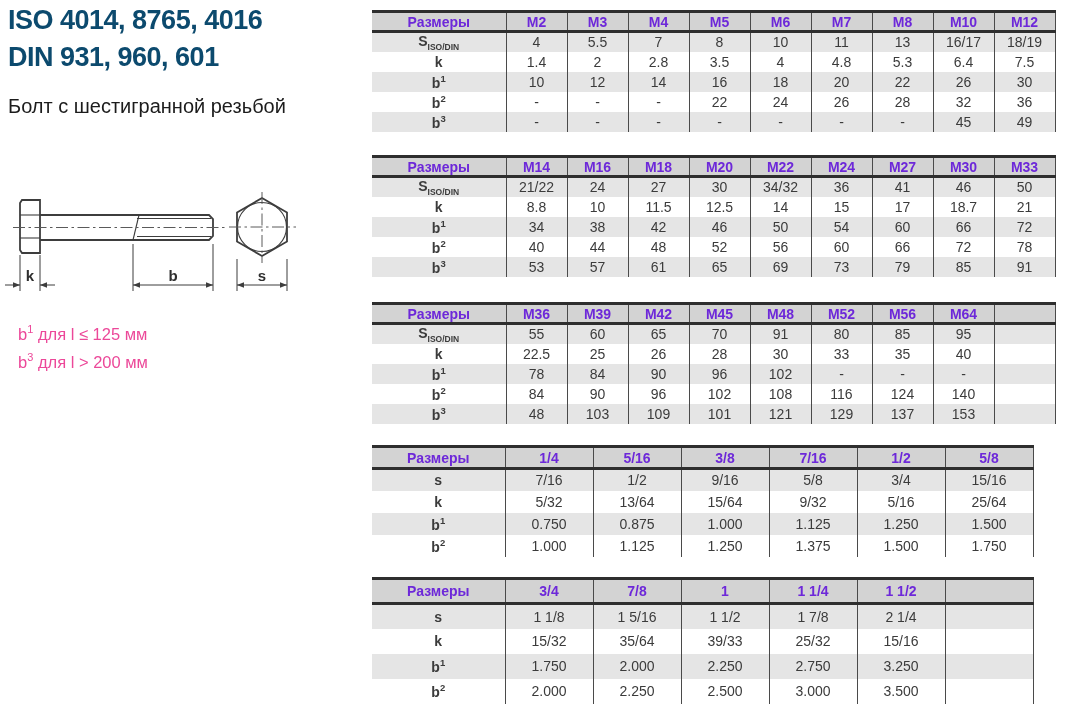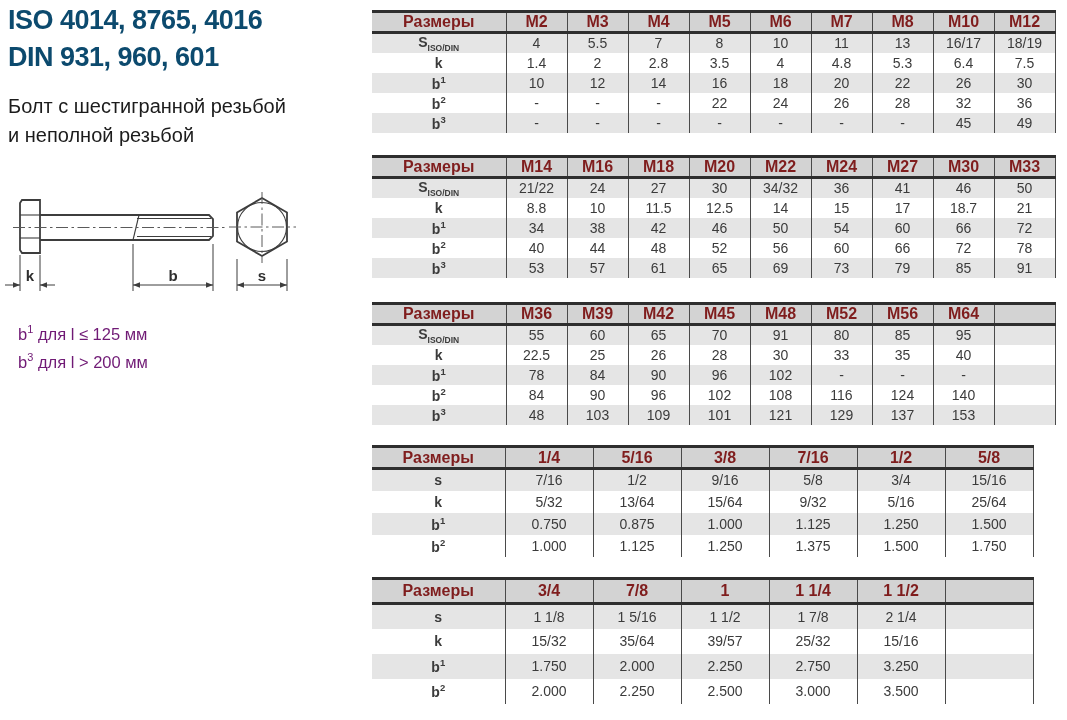--- a/index.html
+++ b/index.html
@@ -28,35 +28,35 @@
   .drawing .thin    { stroke:#3d3d3d; stroke-width:1.1; fill:none; }
   .drawing .center  { stroke:#5a5a5a; stroke-width:1; fill:none; stroke-dasharray:12 3.5 2.5 3.5; }
   .drawing .dimline { stroke:#3d3d3d; stroke-width:1; fill:none; }
   .drawing .arrow   { fill:#3d3d3d; stroke:none; }
   .drawing .dim-label {
     font-family:"Liberation Sans", sans-serif;
     font-size:15px; font-weight:bold; fill:#2e2e2e; text-anchor:middle;
   }
   .notes {
     position:absolute; left:18px; top:318px;
-    font-size:16.5px; line-height:23.5px; color:#701a75;
+    font-size:16.5px; line-height:23.5px; color:#ec4899;
   }
   .note-line sup { font-size:11px; }
   
   .dim {
     position:absolute;
     border-collapse:collapse; table-layout:fixed;
     border-top:3px solid var(--table-border, #2e2e2e);
     border-right:1px solid var(--grid-line, #4a4a4a);
     font-size:14px; color:var(--text, #3b3b3b);
   }
   .dim thead th {
     background:var(--table-header-bg, #d3d3d3);
     border-bottom:3px solid var(--table-border, #2e2e2e);
-    font-weight:bold; font-size:16px; color:#7f1d1d;
+    font-weight:bold; font-size:14px; color:#6d28d9;
   }
   .dim th, .dim td {
     text-align:center; vertical-align:middle; padding:0;
     overflow:hidden; white-space:nowrap;
   }
   .dim tbody th { font-weight:bold; }
   .dim tr > *:not(:first-child) { border-left:1px solid var(--grid-line, #4a4a4a); }
   .dim tbody tr:nth-child(odd) { background:var(--table-band-bg, #e5e5e5); }
   .dim sub { font-size:8.5px; }
   .dim sup { font-size:9.5px; }
@@ -69,21 +69,20 @@
 
 <div class="canvas">
 
   <div class="title">
     <div>ISO 4014, 8765, 4016</div>
     <div>DIN 931, 960, 601</div>
   </div>
 
   <div class="subtitle">
     <div>Болт с шестигранной резьбой</div>
-    <div>и неполной резьбой</div>
   </div>
 
   <svg class="drawing" width="370" height="140" viewBox="0 0 370 140">
 
     <g>
       <path class="outline" d="M22,15 L40,15 L40,68 L22,68 L20,65 L20,18 Z"></path>
       <line class="thin" x1="20" y1="30" x2="40" y2="30"></line>
       <line class="thin" x1="20" y1="53" x2="40" y2="53"></line>
 
       <path class="outline" d="M40,30 L209,30 L213,34 L213,51 L209,55 L40,55"></path>
@@ -495,21 +494,21 @@
             <td>1 5/16</td>
             <td>1 1/2</td>
             <td>1 7/8</td>
             <td>2 1/4</td>
             <td></td>
           </tr>
           <tr>
             <th><span>k</span></th>
             <td>15/32</td>
             <td>35/64</td>
-            <td>39/57</td>
+            <td>39/33</td>
             <td>25/32</td>
             <td>15/16</td>
             <td></td>
           </tr>
           <tr>
             <th><span>b</span><sup>1</sup></th>
             <td>1.750</td>
             <td>2.000</td>
             <td>2.250</td>
             <td>2.750</td>

